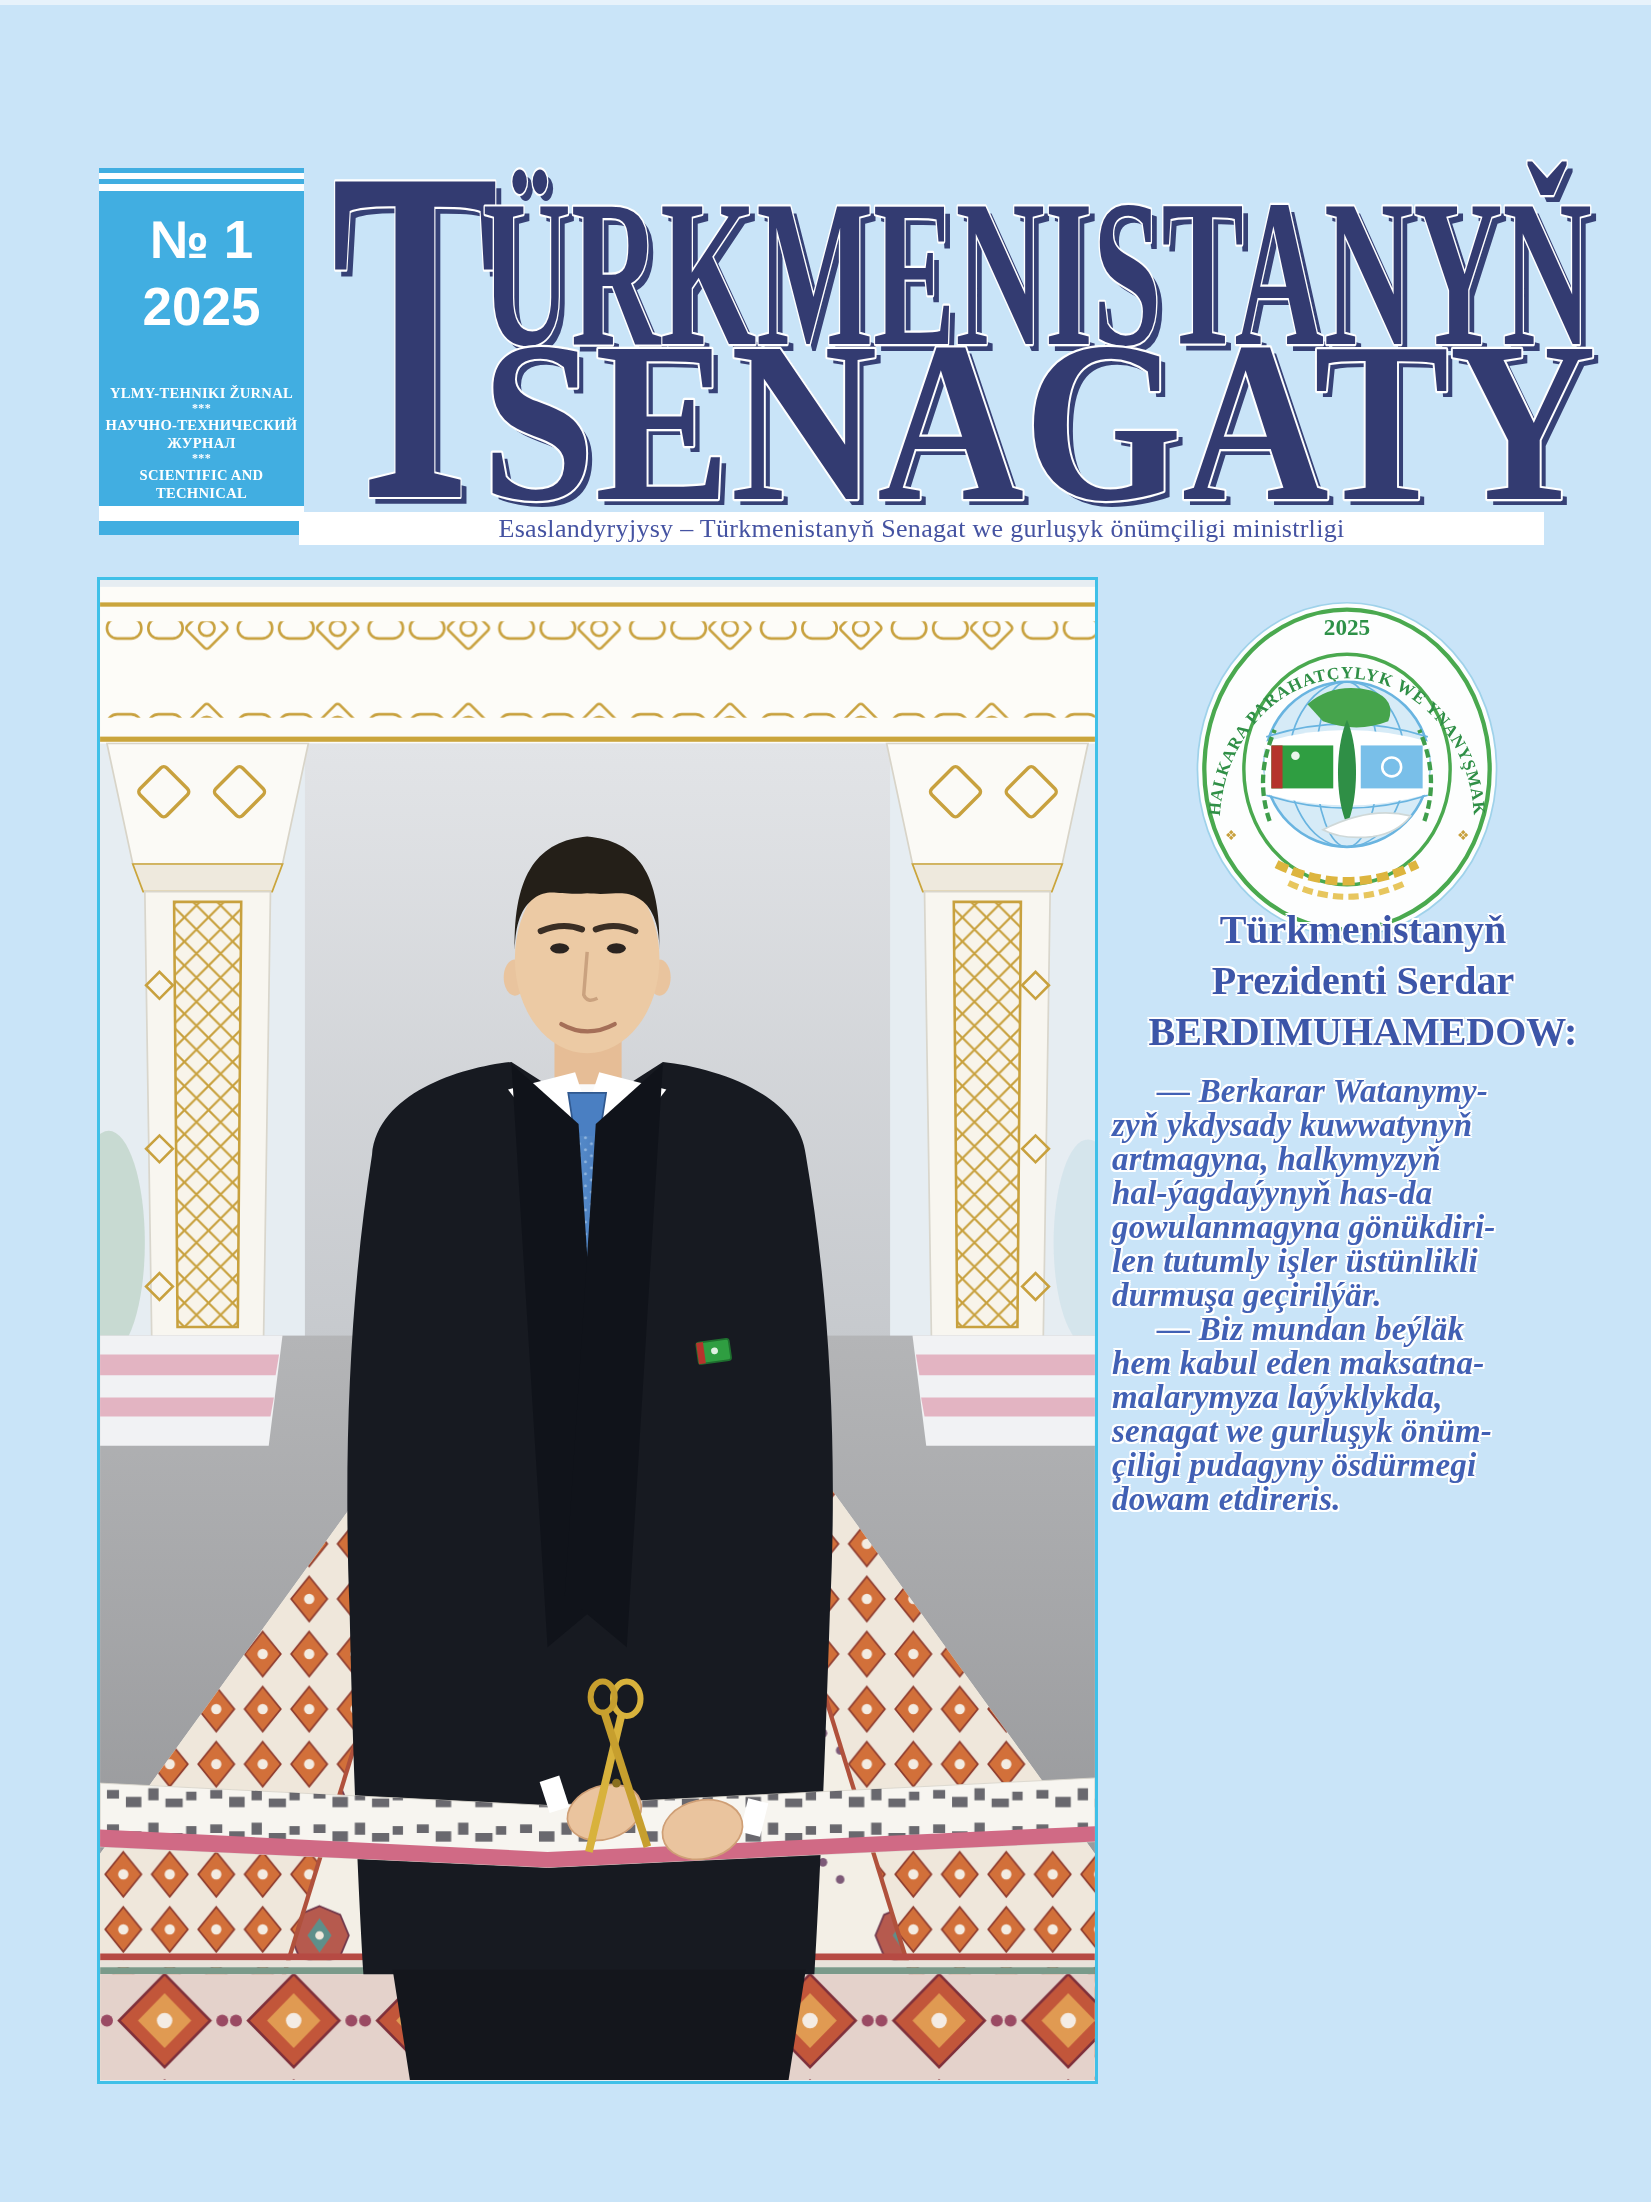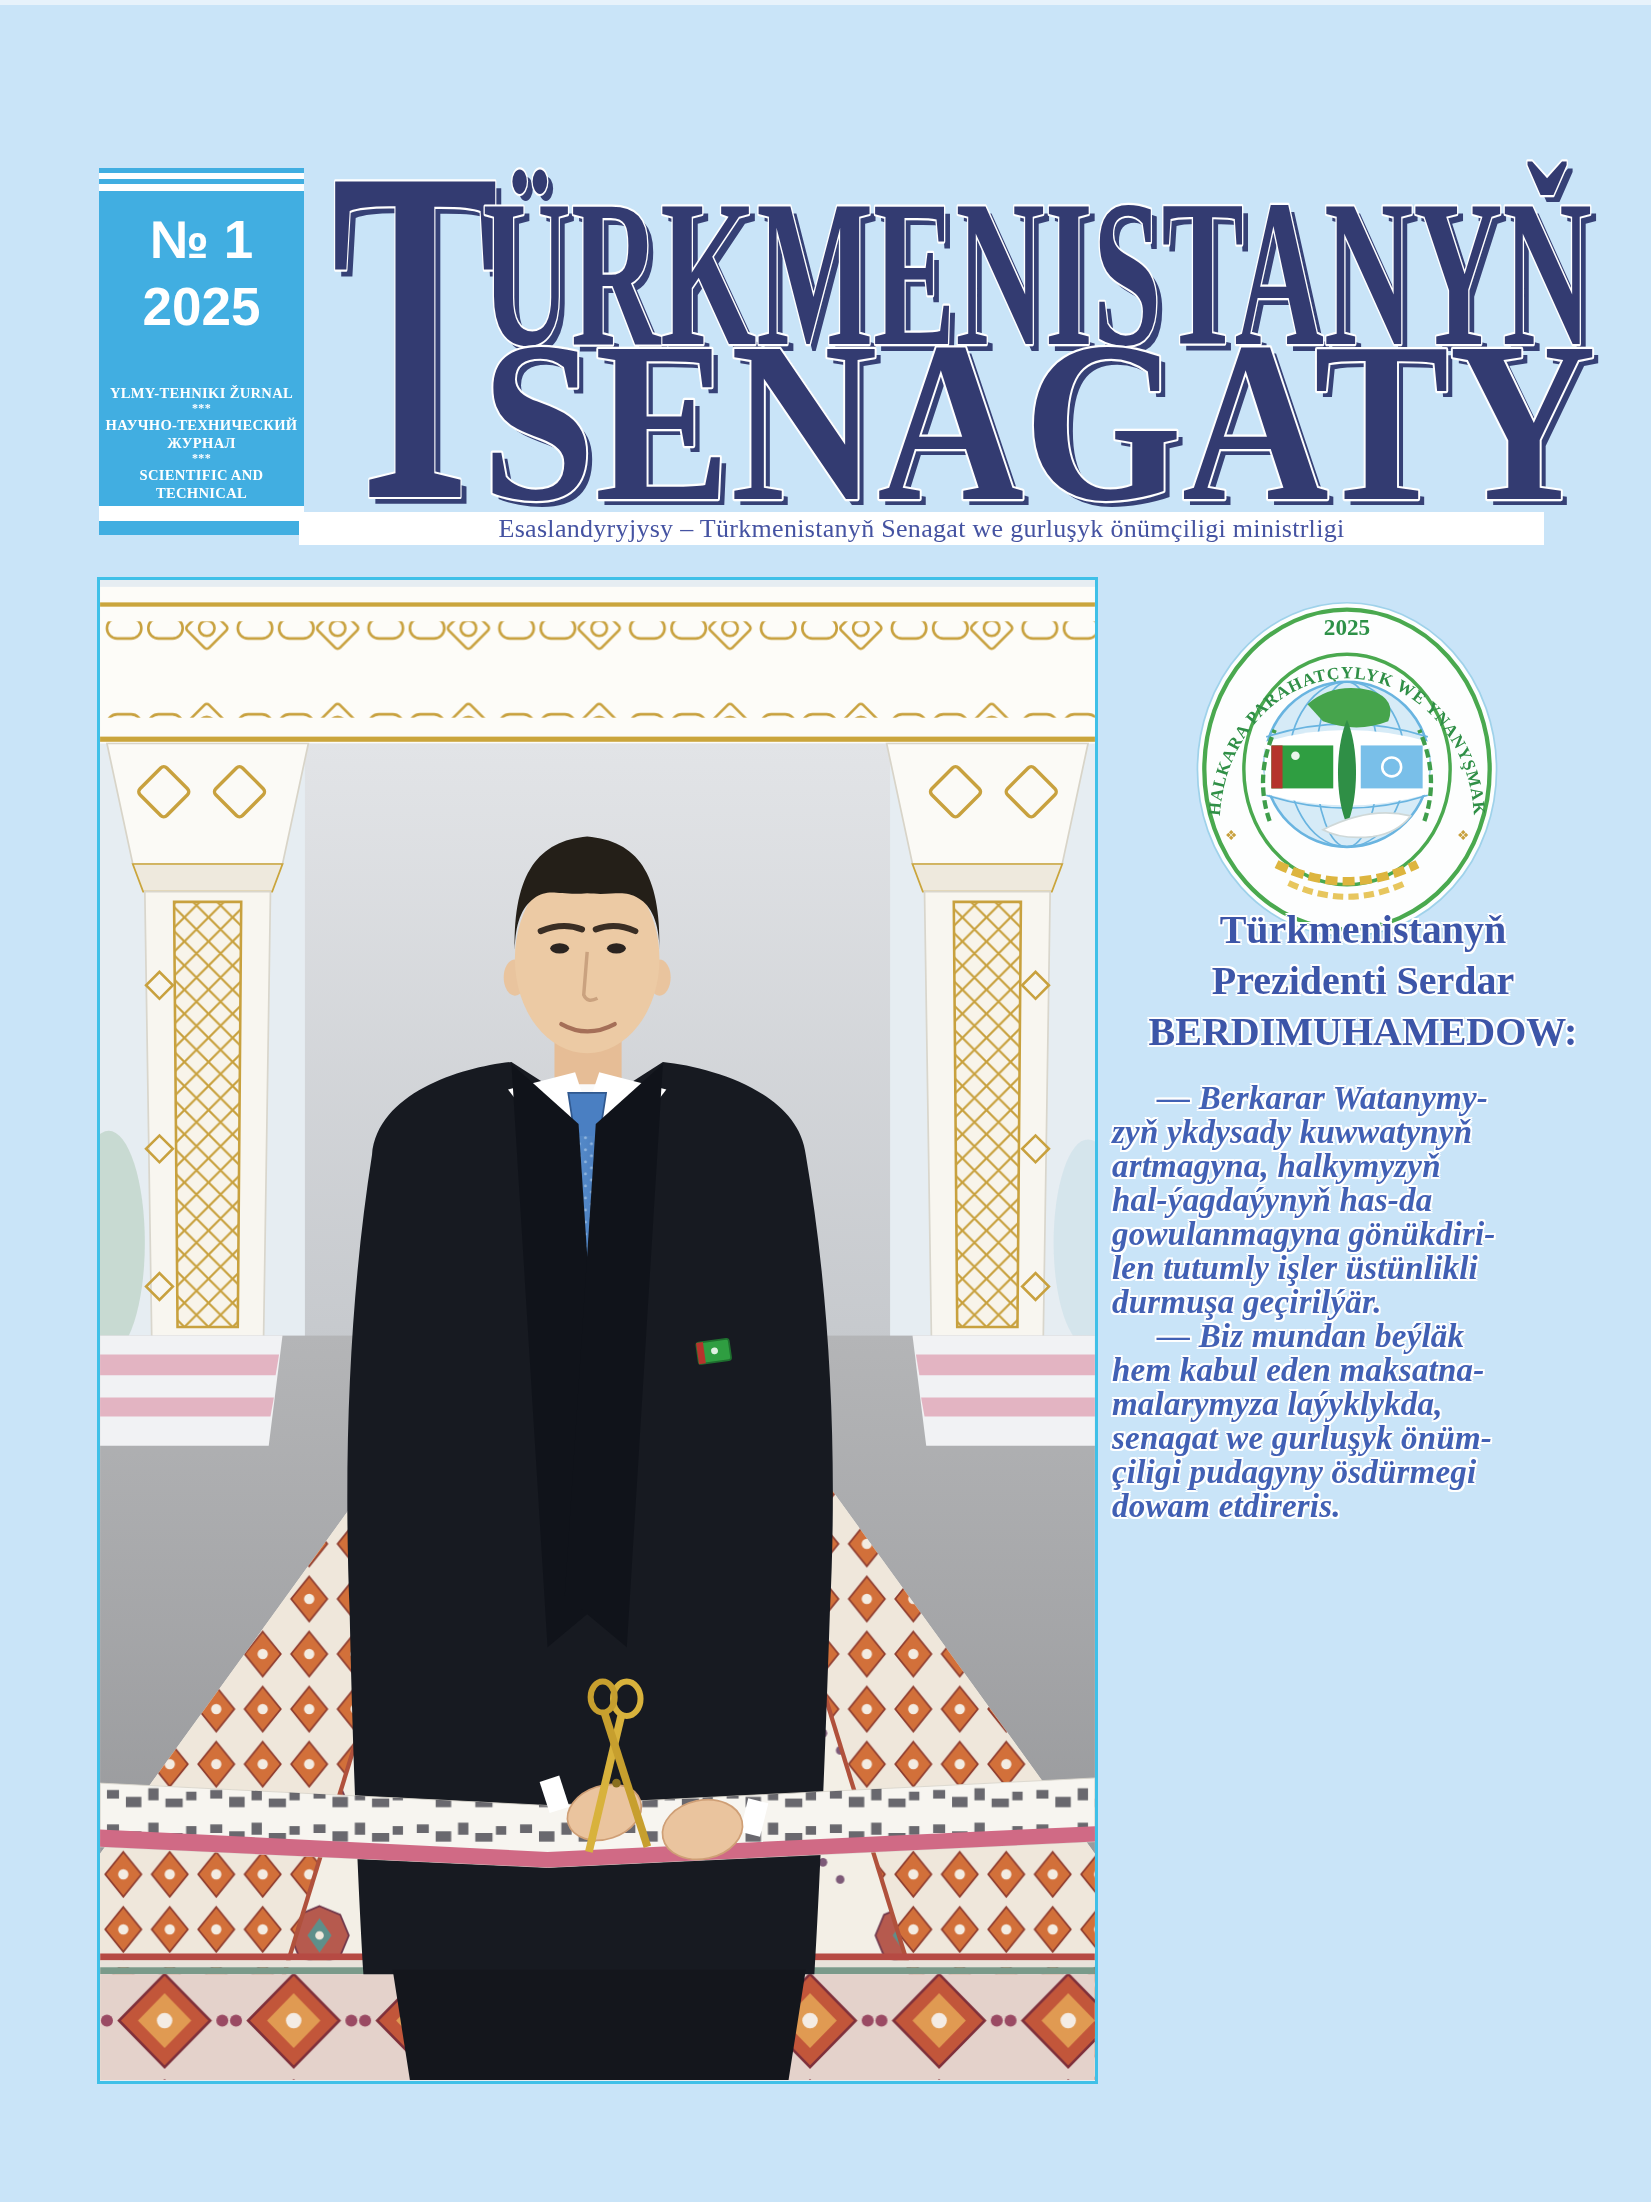--- a/index.html
+++ b/index.html
@@ -59,21 +59,21 @@
   
   .emblem{position:absolute;left:1194px;top:599px;width:306px;height:341px;}
 
   
   .quote-col{position:absolute;left:1112px;top:904px;width:502px;}
   .quote-header{
     text-align:center;color:#3c55a8;font-weight:bold;
     font-size:40px;line-height:51px;
     text-shadow:-1.7px -1.7px 0 #fff,1.7px -1.7px 0 #fff,-1.7px 1.7px 0 #fff,1.7px 1.7px 0 #fff,-1.7px 0 0 #fff,1.7px 0 0 #fff,0 -1.7px 0 #fff,0 1.7px 0 #fff;
   }
-  .quote-body{margin-top:24px;}
+  .quote-body{margin-top:17px;}
   .quote-body p{
     margin:0;white-space:pre-line;
     color:#4160b4;font-weight:bold;font-style:italic;
     font-size:33px;line-height:34px;letter-spacing:0.2px;
     text-indent:45px;
     text-shadow:-1.7px -1.7px 0 #fff,1.7px -1.7px 0 #fff,-1.7px 1.7px 0 #fff,1.7px 1.7px 0 #fff,-1.7px 0 0 #fff,1.7px 0 0 #fff,0 -1.7px 0 #fff,0 1.7px 0 #fff;
   }
 </style>
 </head>
 <body>

